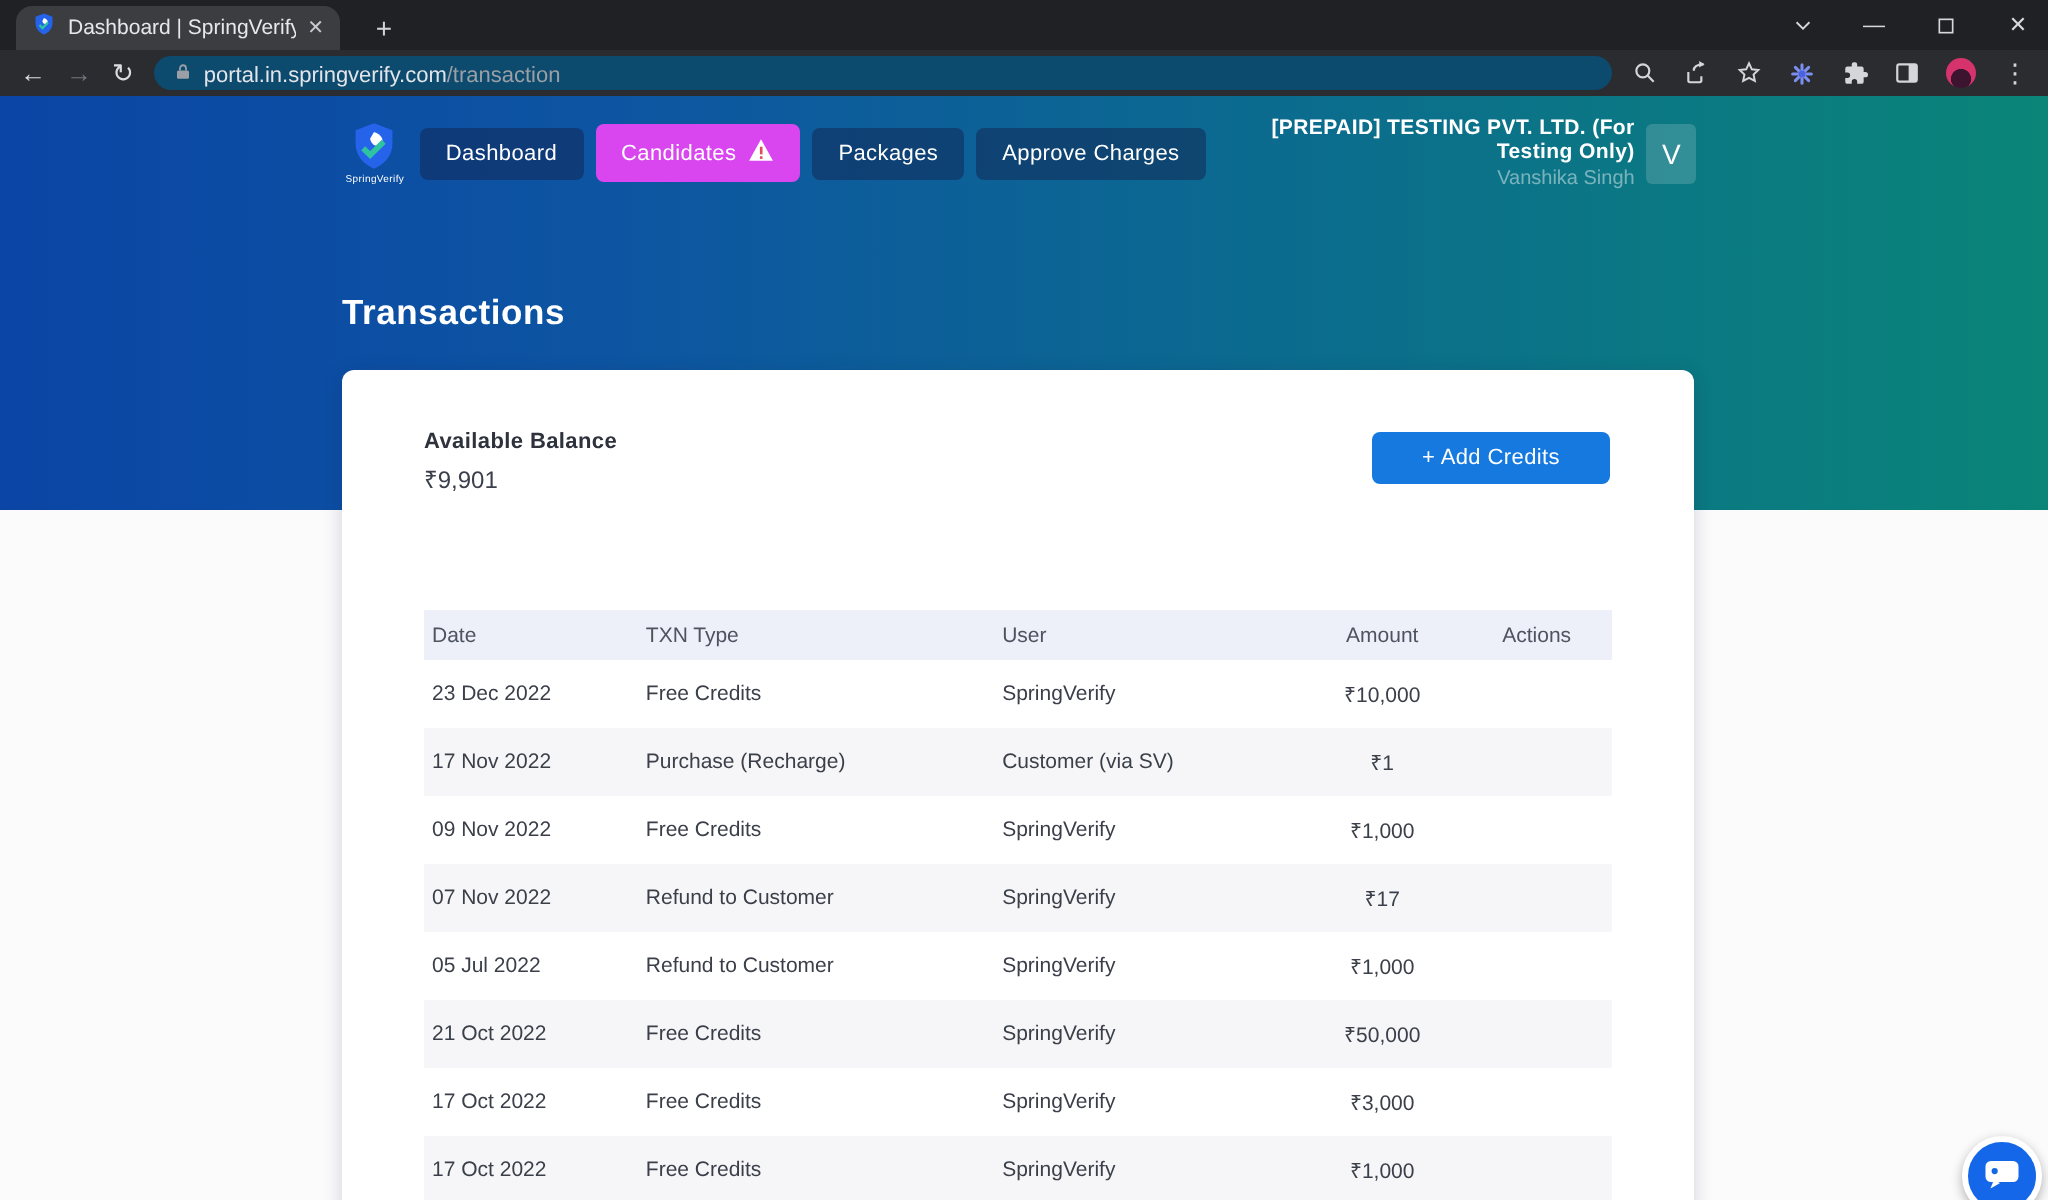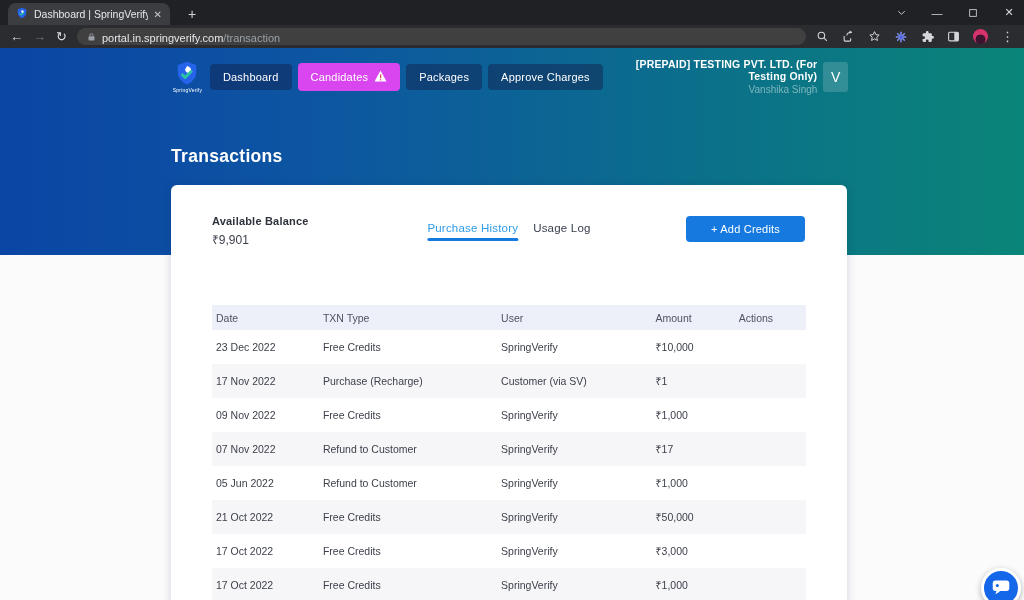--- a/index.html
+++ b/index.html
@@ -15,21 +15,21 @@
   .newtab-btn { position:absolute; left:182px; top:4px; color:#d2d4d8; font-size:14px; width:20px; height:20px;
                 display:flex; align-items:center; justify-content:center; }
   .win-controls { position:absolute; right:8px; top:0; height:25px; display:flex; align-items:center; gap:22px;
                   color:#d6d8dc; font-size:11px; }
   .win-controls span { display:flex; align-items:center; justify-content:center; width:14px; }
 
   .toolbar { position:absolute; top:25px; left:0; width:1024px; height:23px; background:#2b2c2f;
              display:flex; align-items:center; padding:0 10px; gap:10px; }
   .nav-ico { color:#dadce0; font-size:13px; line-height:1; }
   .nav-ico.dim { color:#72767c; }
-  .url-pill { flex:1; height:17px; background:#404040; border-radius:9px; display:flex; align-items:center;
+  .url-pill { flex:1; height:17px; background:#0c4a6e; border-radius:9px; display:flex; align-items:center;
               padding:0 10px; gap:6px; max-width:752px; }
   .url-domain { color:#e3e5e9; font-size:11px; }
   .url-path { color:#9aa0a6; font-size:11px; }
   .tb-icons { display:flex; align-items:center; gap:13px; color:#d4d6da; }
   .tb-icons svg { display:block; }
   .avatar-browser { width:15px; height:15px; border-radius:50%; background:radial-gradient(circle at 50% 70%, #3c1430 38%, #d6336c 40%); }
 
   
   .page { position:absolute; top:48px; left:0; width:1024px; height:552px; background:#fbfbfc; }
   .hero { position:absolute; top:0; left:0; width:1024px; height:207px;
@@ -63,21 +63,21 @@
   .tab-link.active::after { content:""; position:absolute; left:0; right:0; bottom:0; height:3px;
                             background:#1679e0; border-radius:2px; }
   .add-btn { position:absolute; right:42px; top:31px; background:#1679e0; color:#fff; border:none;
              border-radius:4px; font-size:11px; padding:7px 25px; cursor:pointer; letter-spacing:.2px; }
 
   table { width:594px; margin:0 41px; border-collapse:collapse; table-layout:fixed; }
   col.c0{width:18%} col.c1{width:30%} col.c2{width:26%} col.c3{width:14%} col.c4{width:12%}
   thead td { background:#edf0f9; color:#4e5360; font-size:10.5px; height:25px; padding:0 4px; }
   tbody td { color:#3b3f49; font-size:10.5px; height:34px; padding:0 4px; }
   tbody tr:nth-child(even) { background:#f6f6f8; }
-  td.num { text-align:left; padding-right:8px; }
+  td.num { text-align:center; padding-right:8px; }
 
   
   .chat-fab { position:absolute; right:3px; bottom:-8px; width:40px; height:40px; border-radius:50%;
               background:#1467e8; border:3px solid #fff; box-shadow:0 2px 6px rgba(0,0,0,.3);
               display:flex; align-items:center; justify-content:center; cursor:pointer; }
 </style>
 </head>
 <body>
 
 <div class="titlebar">
@@ -207,24 +207,20 @@
   </div>
 
   <div class="page-title">Transactions</div>
 
   <div class="card">
     <div class="card-top">
       <div class="balance">
         <div class="balance-label">Available Balance</div>
         <div class="balance-value">₹9,901</div>
       </div>
-      <div class="tabs">
-        <span class="tab-link active">Purchase History</span>
-        <span class="tab-link">Usage Log</span>
-      </div>
       <button class="add-btn">+ Add Credits</button>
     </div>
 
     <table>
       <colgroup>
           <col class="c0">
           <col class="c1">
           <col class="c2">
           <col class="c3">
           <col class="c4">
@@ -261,21 +257,21 @@
             <td class="num"></td>
           </tr>
           <tr>
             <td>07 Nov 2022</td>
             <td>Refund to Customer</td>
             <td>SpringVerify</td>
             <td class="num">₹17</td>
             <td class="num"></td>
           </tr>
           <tr>
-            <td>05 Jun 2022</td>
+            <td>05 Jul 2022</td>
             <td>Refund to Customer</td>
             <td>SpringVerify</td>
             <td class="num">₹1,000</td>
             <td class="num"></td>
           </tr>
           <tr>
             <td>21 Oct 2022</td>
             <td>Free Credits</td>
             <td>SpringVerify</td>
             <td class="num">₹50,000</td>

